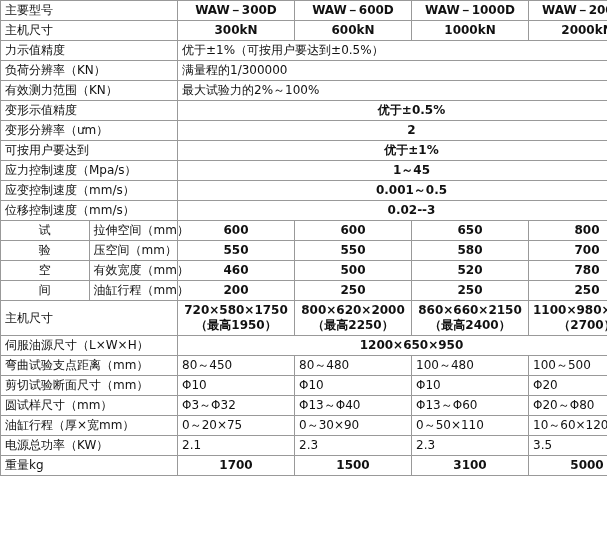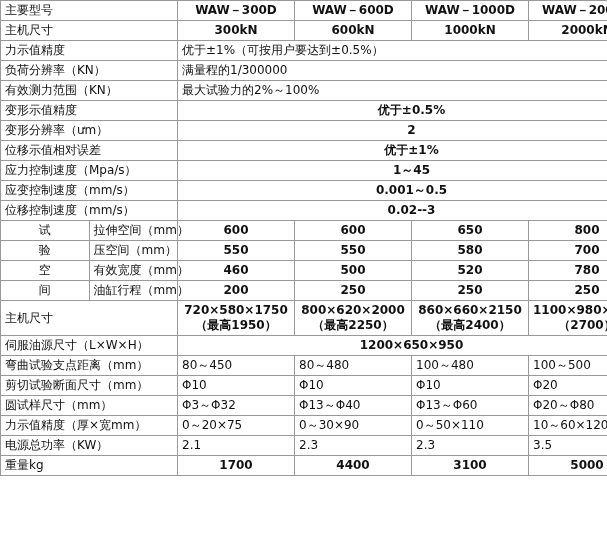--- a/index.html
+++ b/index.html
@@ -90,21 +90,21 @@
       <td class="label" colspan="2">变形示值精度</td>
       <td class="center" colspan="4">优于±0.5%</td>
     </tr>
 
     <tr>
       <td class="label" colspan="2">变形分辨率（ưm）</td>
       <td class="center" colspan="4">2</td>
     </tr>
 
     <tr>
-      <td class="label" colspan="2">位移示值相对误差</td>
+      <td class="label" colspan="2">可按用户要达到</td>
       <td class="center" colspan="4">优于±1%</td>
     </tr>
 
     <tr>
       <td class="label" colspan="2">应力控制速度（Mpa/s）</td>
       <td class="center" colspan="4">1～45</td>
     </tr>
 
     <tr>
       <td class="label" colspan="2">应变控制速度（mm/s）</td>
@@ -195,36 +195,36 @@
 
     <tr>
       <td class="label-small" colspan="2">圆试样尺寸（mm）</td>
       <td class="left">Φ3～Φ32</td>
       <td class="left">Φ13～Φ40</td>
       <td class="left">Φ13～Φ60</td>
       <td class="left">Φ20～Φ80</td>
     </tr>
 
     <tr>
-      <td class="label-small" colspan="2">力示值精度（厚×宽mm）</td>
+      <td class="label-small" colspan="2">油缸行程（厚×宽mm）</td>
       <td class="left">0～20×75</td>
       <td class="left">0～30×90</td>
       <td class="left">0～50×110</td>
       <td class="left">10～60×120</td>
     </tr>
 
     <tr>
       <td class="label" colspan="2">电源总功率（KW）</td>
       <td class="left">2.1</td>
       <td class="left">2.3</td>
       <td class="left">2.3</td>
       <td class="left">3.5</td>
     </tr>
 
     <tr>
       <td class="label" colspan="2">重量kg</td>
       <td class="center">1700</td>
-      <td class="center">4400</td>
+      <td class="center">1500</td>
       <td class="center">3100</td>
       <td class="center">5000</td>
     </tr>
   </tbody>
 </table>
 
 </body></html>

